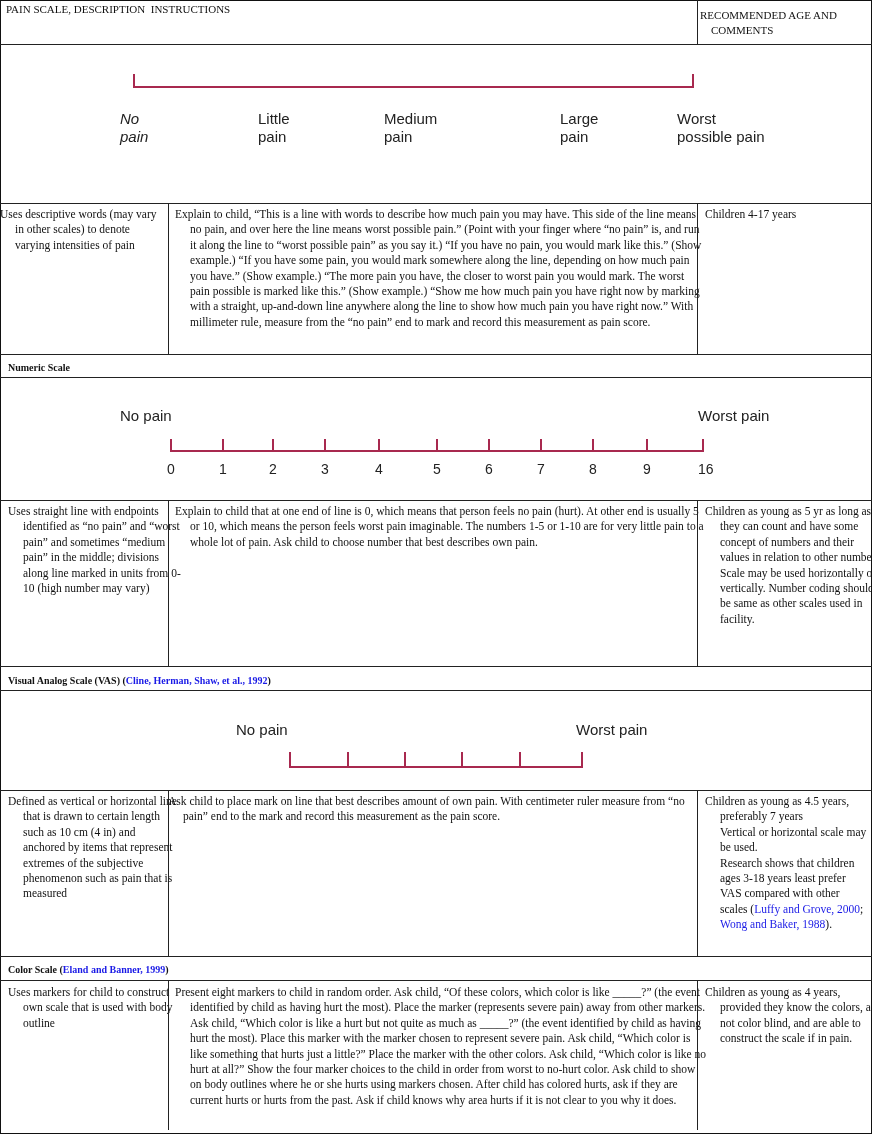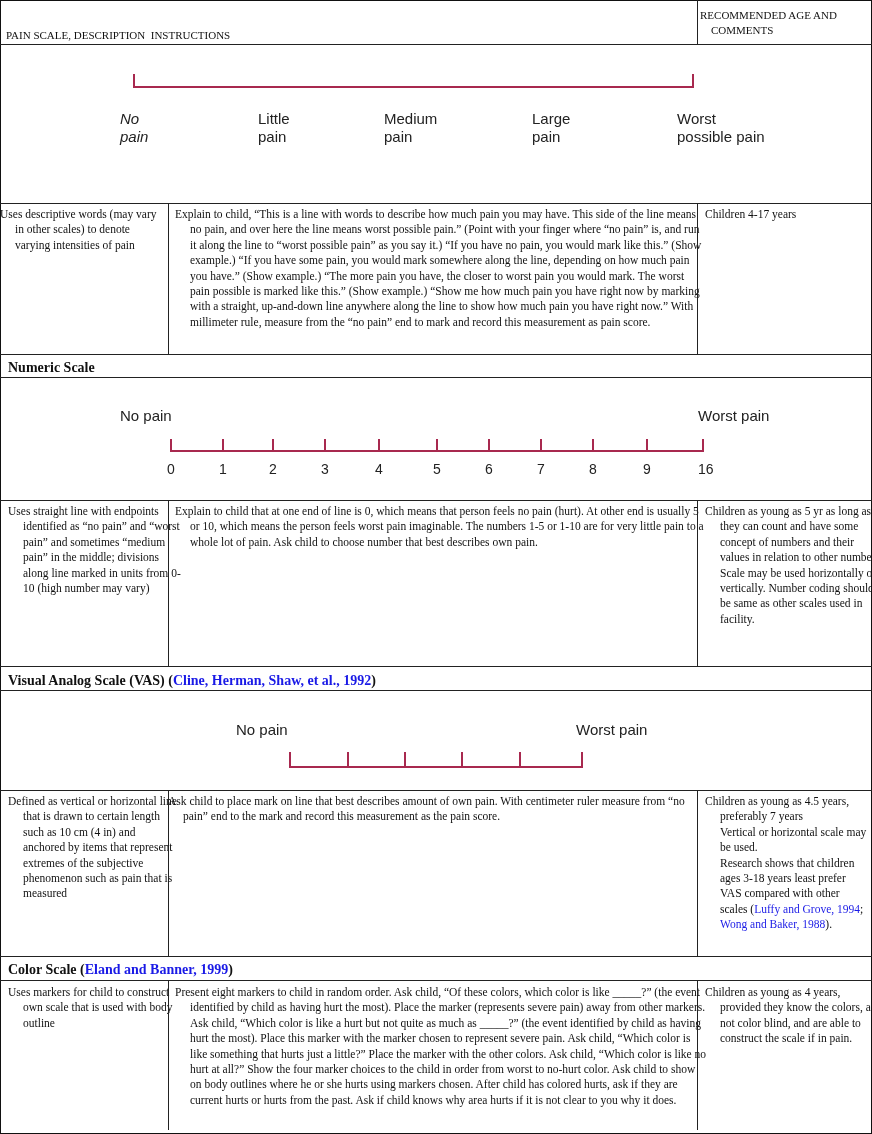--- a/index.html
+++ b/index.html
@@ -7,32 +7,32 @@
          font-family:"Liberation Serif","DejaVu Serif",serif; color:#111; }
   .frame { position:absolute; left:0; top:0; width:870px; height:1132px;
            border:1px solid #111; border-right:2px solid #111; }
   .hline { position:absolute; left:0; width:872px; height:0; border-top:1.5px solid #222; }
   .vline { position:absolute; width:0; border-left:1.5px solid #222; }
   .serif { font-family:"Liberation Serif","DejaVu Serif",serif; font-size:11.5px; line-height:15.4px; }
   .sans { font-family:"Liberation Sans","DejaVu Sans",sans-serif; color:#222; }
   .cell { position:absolute; }
   .hang { padding-left:15px; text-indent:-15px; }
   .caps { font-size:11px; letter-spacing:0; }
-  .sect { font-weight:bold; font-size:14px; }
+  .sect { font-weight:bold; font-size:10px; }
   .link { color:#1a1ae6; }
   .scale-label { position:absolute; font-size:15px; line-height:18px; }
   .num { position:absolute; font-size:14px; }
   .line-red { position:absolute; background:#a8294f; }
 </style>
 </head>
 <body>
 
 <div class="frame"></div>
 
-<div class="cell serif caps" style="left:6px;top:28px;">
+<div class="cell serif caps" style="left:6px;top:2px;">
   <span>PAIN SCALE, DESCRIPTION</span>&nbsp;&nbsp;<span>INSTRUCTIONS</span>
 </div>
 <div class="cell serif caps" style="left:700px;top:8px;line-height:15px;">
   <div>RECOMMENDED AGE AND</div>
   <div style="padding-left:11px;">COMMENTS</div>
 </div>
 <div class="hline" style="top:44px;"></div>
 <div class="vline" style="left:697px;top:0;height:44px;"></div>
 
 <div>
@@ -44,21 +44,21 @@
       <div>pain</div>
     </div>
   <div class="scale-label sans" style="left:258px;top:110px;">
       <div>Little</div>
       <div>pain</div>
     </div>
   <div class="scale-label sans" style="left:384px;top:110px;">
       <div>Medium</div>
       <div>pain</div>
     </div>
-  <div class="scale-label sans" style="left:532px;top:110px;">
+  <div class="scale-label sans" style="left:560px;top:110px;">
       <div>Large</div>
       <div>pain</div>
     </div>
   <div class="scale-label sans" style="left:677px;top:110px;">
       <div>Worst</div>
       <div>possible pain</div>
     </div>
 </div>
 <div class="hline" style="top:203px;"></div>
 
@@ -128,21 +128,21 @@
       <div class="line-red" style="left: 581px; top: 752px; width: 2px; height: 16px;"></div>
     </div>
 </div>
 <div class="hline" style="top:790px;"></div>
 
 <div class="cell serif hang" style="left:8px;top:794px;width:155px;">Defined as vertical or horizontal line that is drawn to certain length such as 10 cm (4 in) and anchored by items that represent extremes of the subjective phenomenon such as pain that is measured</div>
 <div class="cell serif hang" style="left:168px;top:794px;width:516px;">Ask child to place mark on line that best describes amount of own pain. With centimeter ruler measure from “no pain” end to the mark and record this measurement as the pain score.</div>
 <div class="cell serif" style="left:705px;top:794px;width:162px;">
   <div class="hang">Children as young as 4.5 years, preferably 7 years</div>
   <div style="padding-left:15px;">Vertical or horizontal scale may be used.</div>
-  <div style="padding-left:15px;"><span>Research shows that children ages 3-18 years least prefer VAS compared with other scales (</span><span class="link">Luffy and Grove, 1994</span><span>; </span><span class="link">Wong and Baker, 1988</span><span>).</span></div>
+  <div style="padding-left:15px;"><span>Research shows that children ages 3-18 years least prefer VAS compared with other scales (</span><span class="link">Luffy and Grove, 2000</span><span>; </span><span class="link">Wong and Baker, 1988</span><span>).</span></div>
 </div>
 <div class="vline" style="left:168px;top:790px;height:166px;"></div>
 <div class="vline" style="left:697px;top:790px;height:166px;"></div>
 <div class="hline" style="top:956px;"></div>
 
 <div class="cell serif sect" style="left:8px;top:962px;">
   <span>Color Scale</span> (<span class="link">Eland and Banner, 1999</span>)
 </div>
 <div class="hline" style="top:980px;"></div>
 

